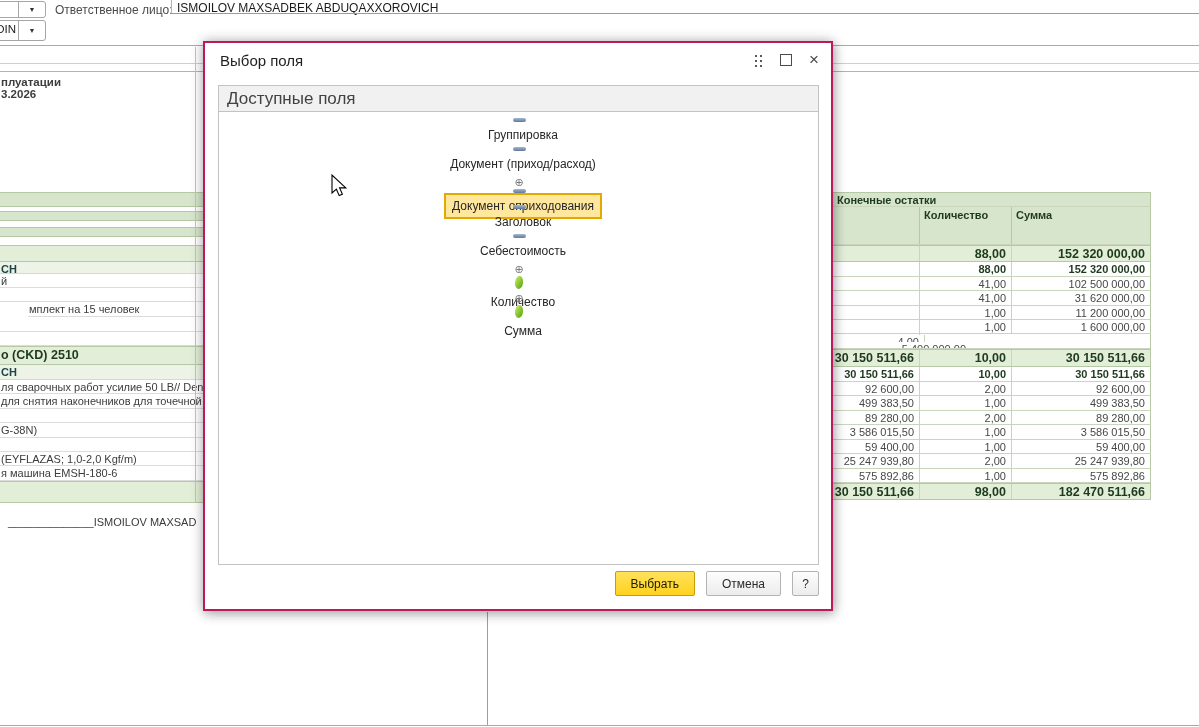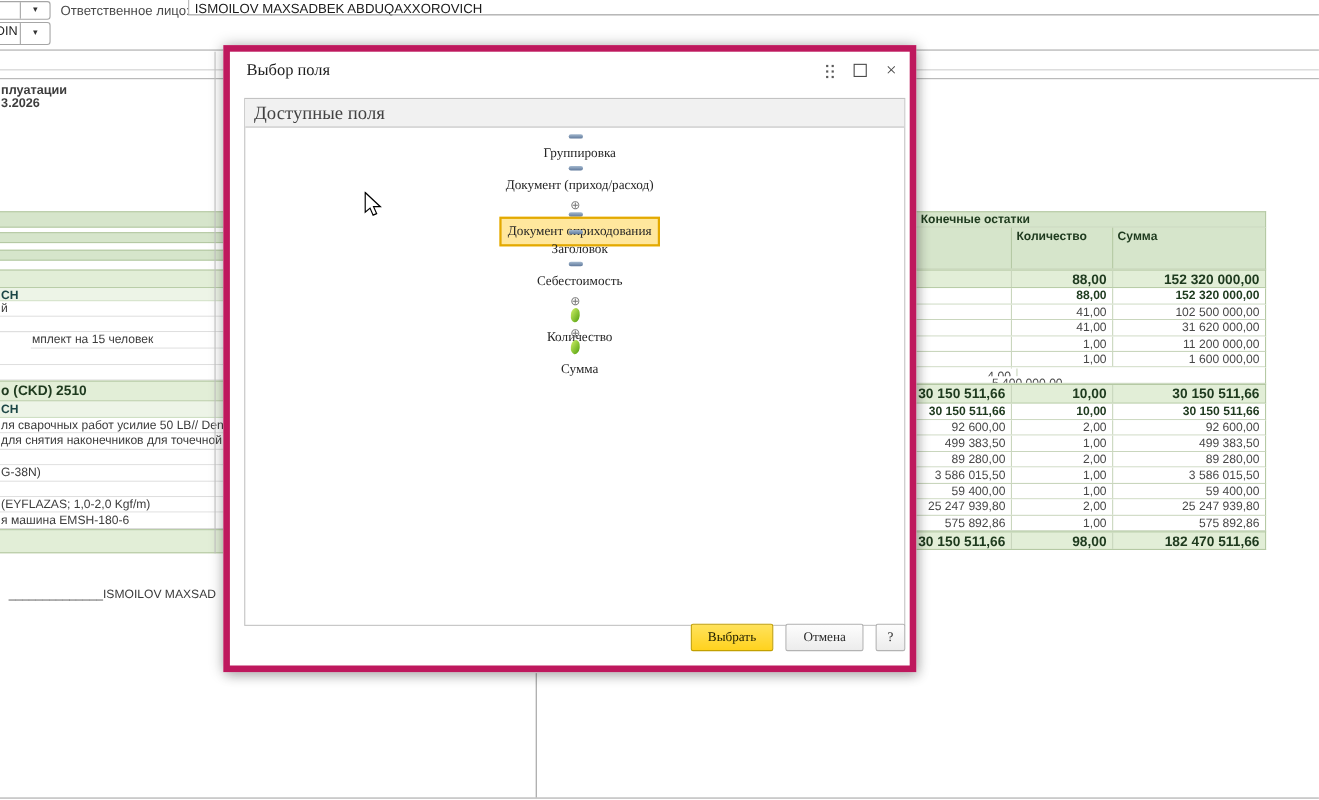--- a/index.html
+++ b/index.html
@@ -31,21 +31,21 @@
   #left-strip{left:0;top:0;width:203px;height:727px;}
   .lrow{position:absolute;left:0;width:203px;overflow:hidden;white-space:nowrap;
         font-size:11px;color:#333;padding:1px 0 0 1px;box-sizing:border-box;}
   .lrow.header-band{background:#d6e5cb;border-top:1px solid #b5c9a4;border-bottom:1px solid #b5c9a4;}
   .lrow.total-band{background:#e2eed7;border-top:1px solid #b5c9a4;border-bottom:1px solid #b5c9a4;}
   .lrow.total-band-text{background:#e2eed7;border-top:1px solid #b5c9a4;border-bottom:1px solid #b5c9a4;
         font-weight:bold;font-size:12.5px;color:#1e3a1e;}
   .lrow.group{background:#edf4e7;color:#1c4646;font-weight:bold;border-bottom:1px solid #cfdfc4;}
   .lrow.plain{background:#fff;border-bottom:1px solid #dcdcdc;color:#3c3c3c;}
   #col-edge-line{left:195px;top:47px;width:1px;height:456px;background:#c4c4c4;z-index:2;}
-  #signature{left:0;top:516px;width:203px;font-size:11px;color:#3a3a3a;white-space:nowrap;overflow:hidden;padding-left:8px;margin-top:19px;}
+  #signature{left:0;top:516px;width:203px;font-size:11px;color:#3a3a3a;white-space:nowrap;overflow:hidden;padding-left:8px;}
 
   
   #right-table{left:833px;top:192px;width:318px;font-size:11px;z-index:1;}
   .trow{display:flex;box-sizing:border-box;border-bottom:1px solid #c9d6bd;border-right:1px solid #b5c9a4;}
   .tcell{box-sizing:border-box;text-align:right;padding:1px 5px 0 0;overflow:hidden;white-space:pre;}
   .tcell.a{width:87px;border-right:1px solid #c9d6bd;}
   .tcell.b{width:92px;border-right:1px solid #c9d6bd;}
   .tcell.c{width:138px;}
   .trow.normal{background:#fff;color:#474747;}
   .trow.total-main,.trow.grand-total{background:#e2eed7;font-weight:bold;font-size:12.5px;color:#1e3a1e;
@@ -56,21 +56,21 @@
   .th-span{width:231px;box-sizing:border-box;padding:1px 0 0 4px;text-align:left;overflow:hidden;white-space:nowrap;}
   .th-left{width:87px;box-sizing:border-box;border-right:1px solid #b5c9a4;}
   .th-col{box-sizing:border-box;padding:2px 0 0 4px;text-align:left;overflow:hidden;white-space:nowrap;}
 
   
   #vline-bottom{left:487px;top:612px;width:1px;height:113px;background:#9e9e9e;}
   #hline-bottom{left:0;top:725px;width:1199px;height:1px;background:#a8a8a8;}
 
   
   #dialog{left:203px;top:41px;width:630px;height:570px;background:#fff;
-          border:6px solid #be185d;box-shadow:0 0 12px rgba(0,0,0,.28),2px 4px 10px rgba(0,0,0,.18);z-index:5;font-family:Liberation Serif, serif;}
+          border:2px solid #be185d;box-shadow:0 0 12px rgba(0,0,0,.28),2px 4px 10px rgba(0,0,0,.18);z-index:5;}
   #dlg-title{left:15px;top:9px;font-size:15px;color:#1f1f1f;}
   #dlg-controls{right:12px;top:10px;display:flex;align-items:center;gap:17px;}
   .kebab{width:8px;height:13px;position:relative;display:inline-block;}
   .kebab::before{content:"";position:absolute;width:2px;height:2px;background:#5a5a5a;left:0;top:1px;
       box-shadow:0 5px 0 #5a5a5a,0 10px 0 #5a5a5a,5px 0 0 #5a5a5a,5px 5px 0 #5a5a5a,5px 10px 0 #5a5a5a;}
   .maxbox{width:10px;height:10px;border:1.5px solid #4a4a4a;display:inline-block;}
   .closex{font-size:17px;line-height:14px;color:#4a4a4a;}
   #fieldbox{left:13px;top:42px;width:601px;height:480px;border:1px solid #c3c3c3;background:#fff;}
   #fieldbox-header{height:25px;line-height:25px;background:#f1f1f1;border-bottom:1px solid #c3c3c3;
       font-size:17px;color:#424242;padding-left:8px;}

